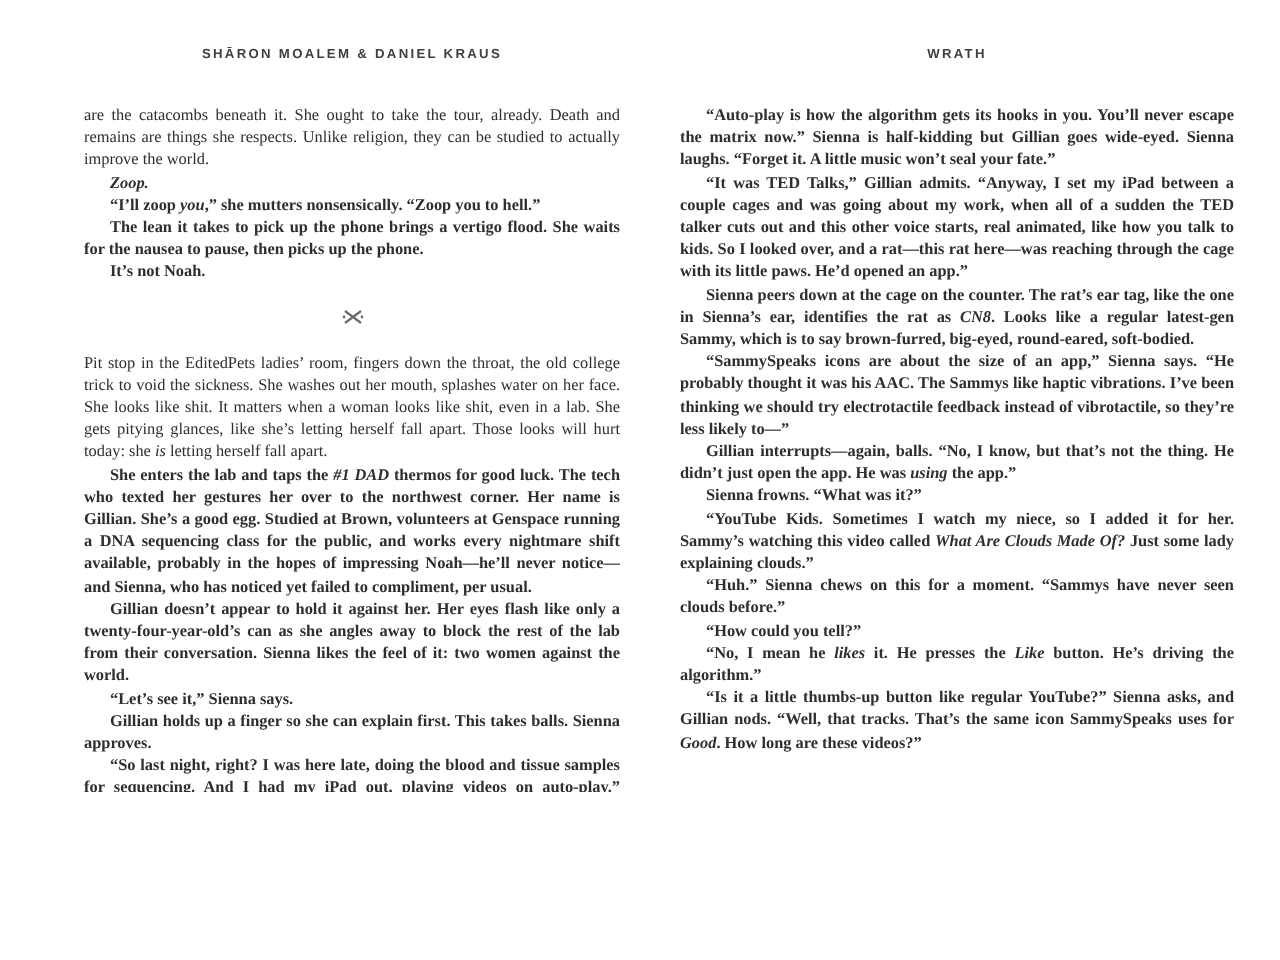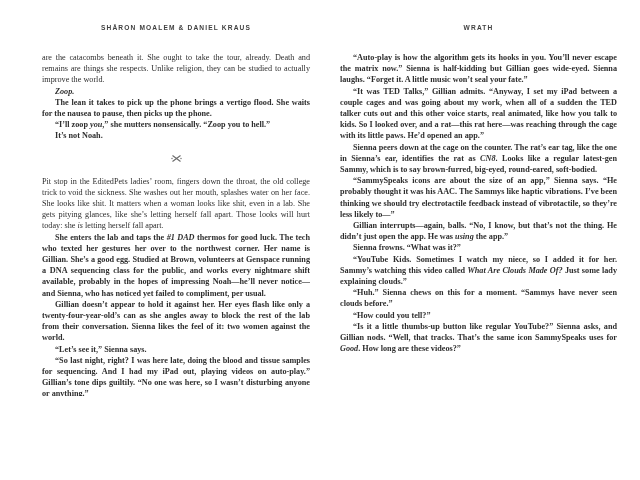--- a/index.html
+++ b/index.html
@@ -40,49 +40,51 @@
 </head>
 <body>
 
 <div class="spread">
 
   <section class="page left">
     <div class="running-head">SHĀRON MOALEM &amp; DANIEL KRAUS</div>
     <div class="text-block" id="left-text">
         <p class="para">are the catacombs beneath it. She ought to take the tour, already. Death and remains are things she respects. Unlike religion, they can be studied to actually improve the world.</p>
         <p class="para indent"><i>Zoop.</i></p>
+        <p class="para indent">“I’ll zoop <i>you</i>,” she mutters nonsensically. “Zoop you to hell.”</p>
         <p class="para indent">The lean it takes to pick up the phone brings a vertigo flood. She waits for the nausea to pause, then picks up the phone.</p>
-        <p class="para indent">“I’ll zoop <i>you</i>,” she mutters nonsensically. “Zoop you to hell.”</p>
         <p class="para indent">It’s not Noah.</p>
         <div class="section-break">
           <svg width="11" height="9" viewBox="0 0 11 9">
             <path d="M1.5 7.5 L9.5 1.5 M1.5 1.5 L9.5 7.5" stroke="#6a6a6a" stroke-width="1.1" fill="none"></path>
             <circle cx="1" cy="4.5" r="0.7" fill="#6a6a6a"></circle>
             <circle cx="10" cy="4.5" r="0.7" fill="#6a6a6a"></circle>
           </svg>
         </div>
         <p class="para">Pit stop in the EditedPets ladies’ room, fingers down the throat, the old college trick to void the sickness. She washes out her mouth, splashes water on her face. She looks like shit. It matters when a woman looks like shit, even in a lab. She gets pitying glances, like she’s letting herself fall apart. Those looks will hurt today: she <i>is</i> letting herself fall apart.</p>
         <p class="para indent">She enters the lab and taps the <i>#1 DAD</i> thermos for good luck. The tech who texted her gestures her over to the northwest corner. Her name is Gillian. She’s a good egg. Studied at Brown, volunteers at Genspace running a DNA sequencing class for the public, and works every nightmare shift available, probably in the hopes of impressing Noah—he’ll never notice—and Sienna, who has noticed yet failed to compliment, per usual.</p>
         <p class="para indent">Gillian doesn’t appear to hold it against her. Her eyes flash like only a twenty-four-year-old’s can as she angles away to block the rest of the lab from their conversation. Sienna likes the feel of it: two women against the world.</p>
         <p class="para indent">“Let’s see it,” Sienna says.</p>
+        <p class="para indent">Gillian holds up a finger so she can explain first. This takes balls. Sienna approves.</p>
         <p class="para indent">“So last night, right? I was here late, doing the blood and tissue samples for sequencing. And I had my iPad out, playing videos on auto-play.” Gillian’s tone dips guiltily. “No one was here, so I wasn’t disturbing anyone or anything.”</p>
       </div>
     <div class="folio">· 100 ·</div>
   </section>
 
   <section class="page right">
     <div class="running-head">WRATH</div>
     <div class="text-block" id="right-text">
         <p class="para indent">“Auto-play is how the algorithm gets its hooks in you. You’ll never escape the matrix now.” Sienna is half-kidding but Gillian goes wide-eyed. Sienna laughs. “Forget it. A little music won’t seal your fate.”</p>
         <p class="para indent">“It was TED Talks,” Gillian admits. “Anyway, I set my iPad between a couple cages and was going about my work, when all of a sudden the TED talker cuts out and this other voice starts, real animated, like how you talk to kids. So I looked over, and a rat—this rat here—was reaching through the cage with its little paws. He’d opened an app.”</p>
         <p class="para indent">Sienna peers down at the cage on the counter. The rat’s ear tag, like the one in Sienna’s ear, identifies the rat as <i>CN8</i>. Looks like a regular latest-gen Sammy, which is to say brown-furred, big-eyed, round-eared, soft-bodied.</p>
         <p class="para indent">“SammySpeaks icons are about the size of an app,” Sienna says. “He probably thought it was his AAC. The Sammys like haptic vibrations. I’ve been thinking we should try electrotactile feedback instead of vibrotactile, so they’re less likely to—”</p>
         <p class="para indent">Gillian interrupts—again, balls. “No, I know, but that’s not the thing. He didn’t just open the app. He was <i>using</i> the app.”</p>
         <p class="para indent">Sienna frowns. “What was it?”</p>
         <p class="para indent">“YouTube Kids. Sometimes I watch my niece, so I added it for her. Sammy’s watching this video called <i>What Are Clouds Made Of?</i> Just some lady explaining clouds.”</p>
         <p class="para indent">“Huh.” Sienna chews on this for a moment. “Sammys have never seen clouds before.”</p>
         <p class="para indent">“How could you tell?”</p>
+        <p class="para indent">“No, I mean he <i>likes</i> it. He presses the <i>Like</i> button. He’s driving the algorithm.”</p>
         <p class="para indent">“Is it a little thumbs-up button like regular YouTube?” Sienna asks, and Gillian nods. “Well, that tracks. That’s the same icon SammySpeaks uses for <i>Good</i>. How long are these videos?”</p>
       </div>
     <div class="folio">· 101 ·</div>
   </section>
 
 </div>
 
 </body></html>

